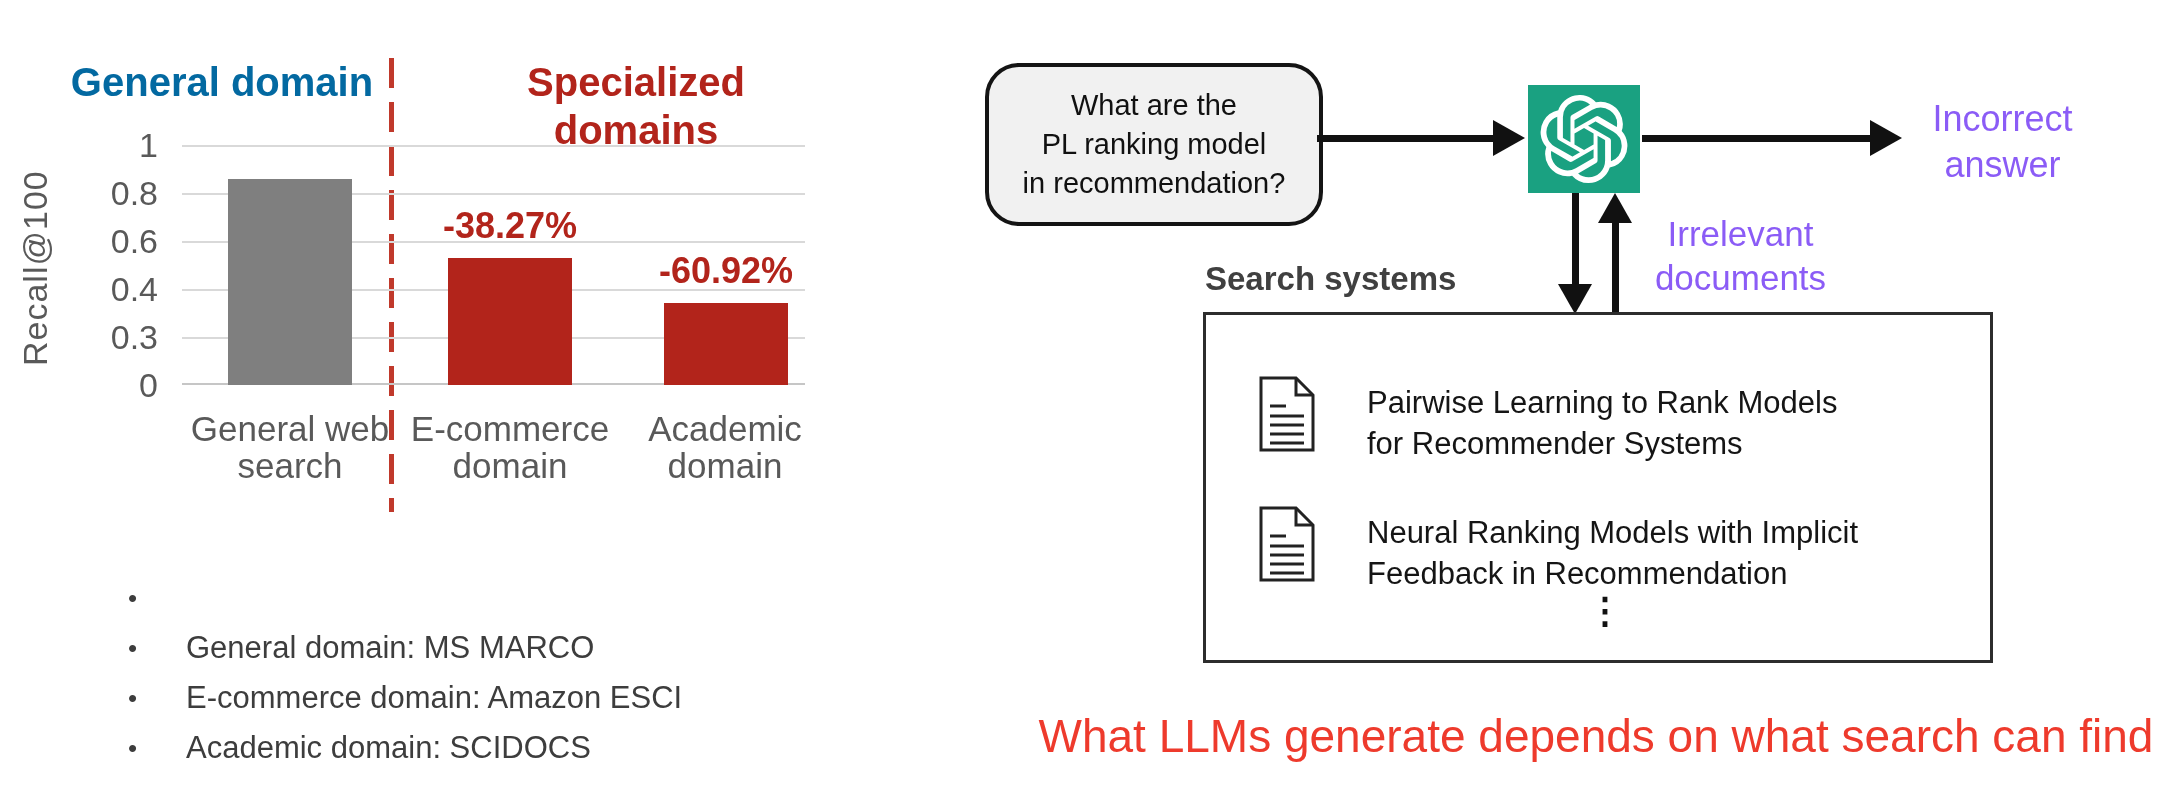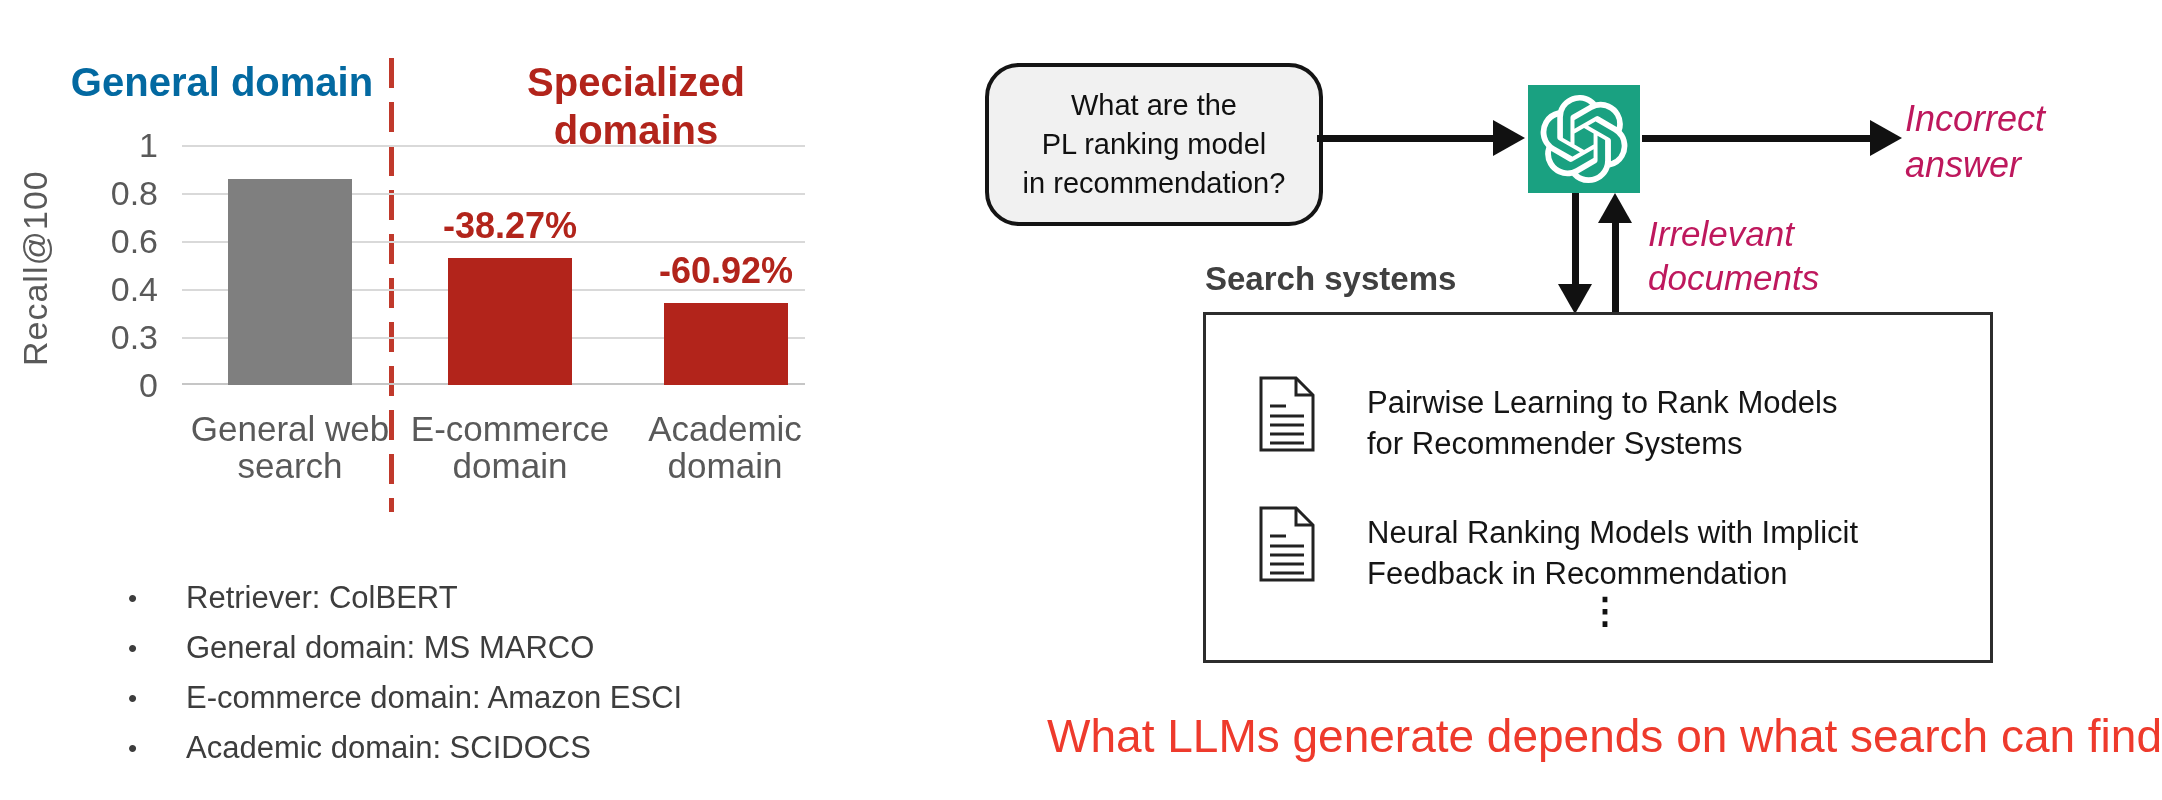--- a/index.html
+++ b/index.html
@@ -42,28 +42,28 @@
     left:985px;top:63px;width:330px;height:155px;background:#f1f1f1;
     border:4px solid #141414;border-radius:34px;display:flex;align-items:center;justify-content:center;
   }
   .bubble-text{font-size:29px;line-height:39px;color:#111;text-align:center;white-space:pre-line;}
   .shaft-h{height:7px;background:#111;}
   .shaft-v{width:7px;background:#111;}
   .head-right{width:0;height:0;border-left:32px solid #111;border-top:18px solid transparent;border-bottom:18px solid transparent;}
   .head-down{width:0;height:0;border-top:30px solid #111;border-left:17px solid transparent;border-right:17px solid transparent;}
   .head-up{width:0;height:0;border-bottom:30px solid #111;border-left:17px solid transparent;border-right:17px solid transparent;}
   .llm-logo{left:1528px;top:85px;width:112px;height:108px;display:flex;align-items:center;justify-content:center;}
-  .red-note{color:#be185d;white-space:pre-line;font-style:italic;}
+  .red-note{color:#8b5cf6;text-align:center;white-space:pre-line;}
   .incorrect{left:1905px;top:96px;width:195px;font-size:36px;line-height:46px;}
   .irrelevant{left:1648px;top:212px;width:185px;font-size:35px;line-height:44px;}
   .search-label{left:1205px;top:260px;font-size:33px;font-weight:bold;color:#404040;}
   .results-box{left:1203px;top:312px;width:784px;height:345px;border:3px solid #2d2d2d;background:#fff;}
   .doc-title{font-size:31px;line-height:41px;color:#151515;white-space:pre-line;}
   .ellipsis{left:1583px;top:590px;width:44px;text-align:center;font-size:36px;font-weight:bold;color:#111;}
-  .caption{left:1030px;top:710px;width:1132px;text-align:right;font-size:46px;line-height:52px;color:#ee3a2c;}
+  .caption{left:1030px;top:710px;width:1132px;text-align:center;font-size:46px;line-height:52px;color:#ee3a2c;}
 </style>
 </head>
 <body>
 
 <div class="abs hdr hdr-general">General domain</div>
 <div class="abs hdr hdr-specialized">Specialized domains</div>
 <div class="abs dashed-divider"></div>
 
 <div class="abs y-title">Recall@100</div>
 
@@ -101,21 +101,20 @@
 <div class="abs x-label" style="left:175px">General web
 search</div>
 <div class="abs x-label" style="left:395px">E-commerce
 domain</div>
 <div class="abs x-label" style="left:610px">Academic
 domain</div>
 
 <div class="abs bullets">
   <div class="bullet-row">
     <span class="bullet-dot">•</span>
-    <span class="bullet-text">Retriever: ColBERT</span>
   </div>
   <div class="bullet-row">
     <span class="bullet-dot">•</span>
     <span class="bullet-text">General domain: MS MARCO</span>
   </div>
   <div class="bullet-row">
     <span class="bullet-dot">•</span>
     <span class="bullet-text">E-commerce domain: Amazon ESCI</span>
   </div>
   <div class="bullet-row">

